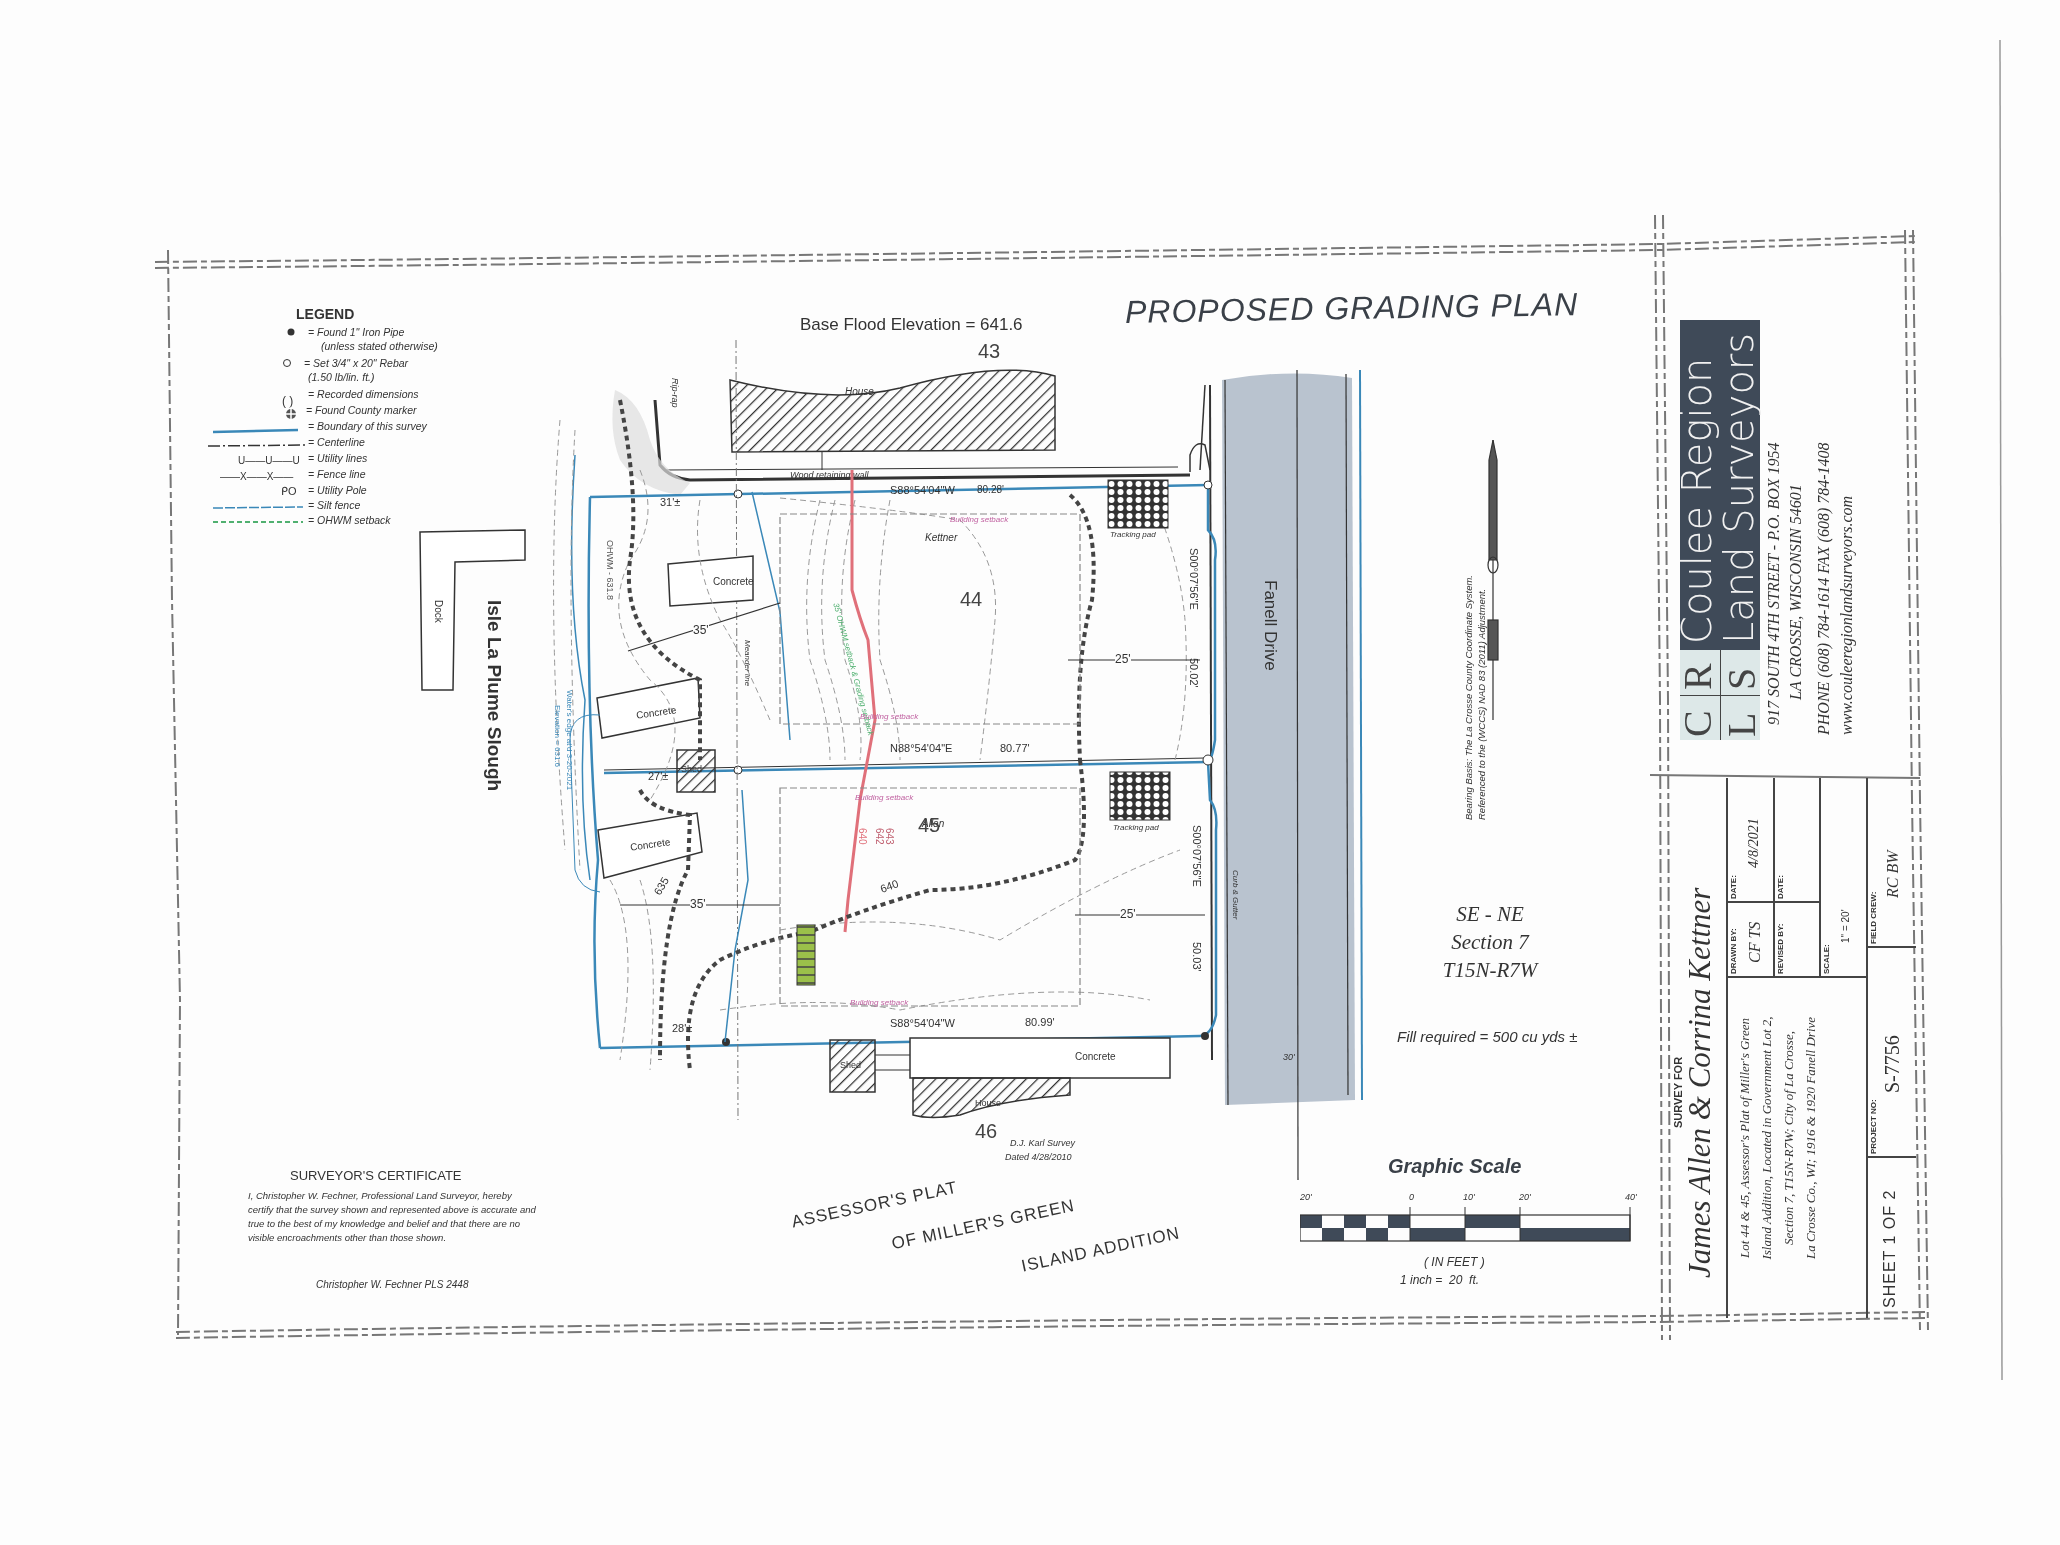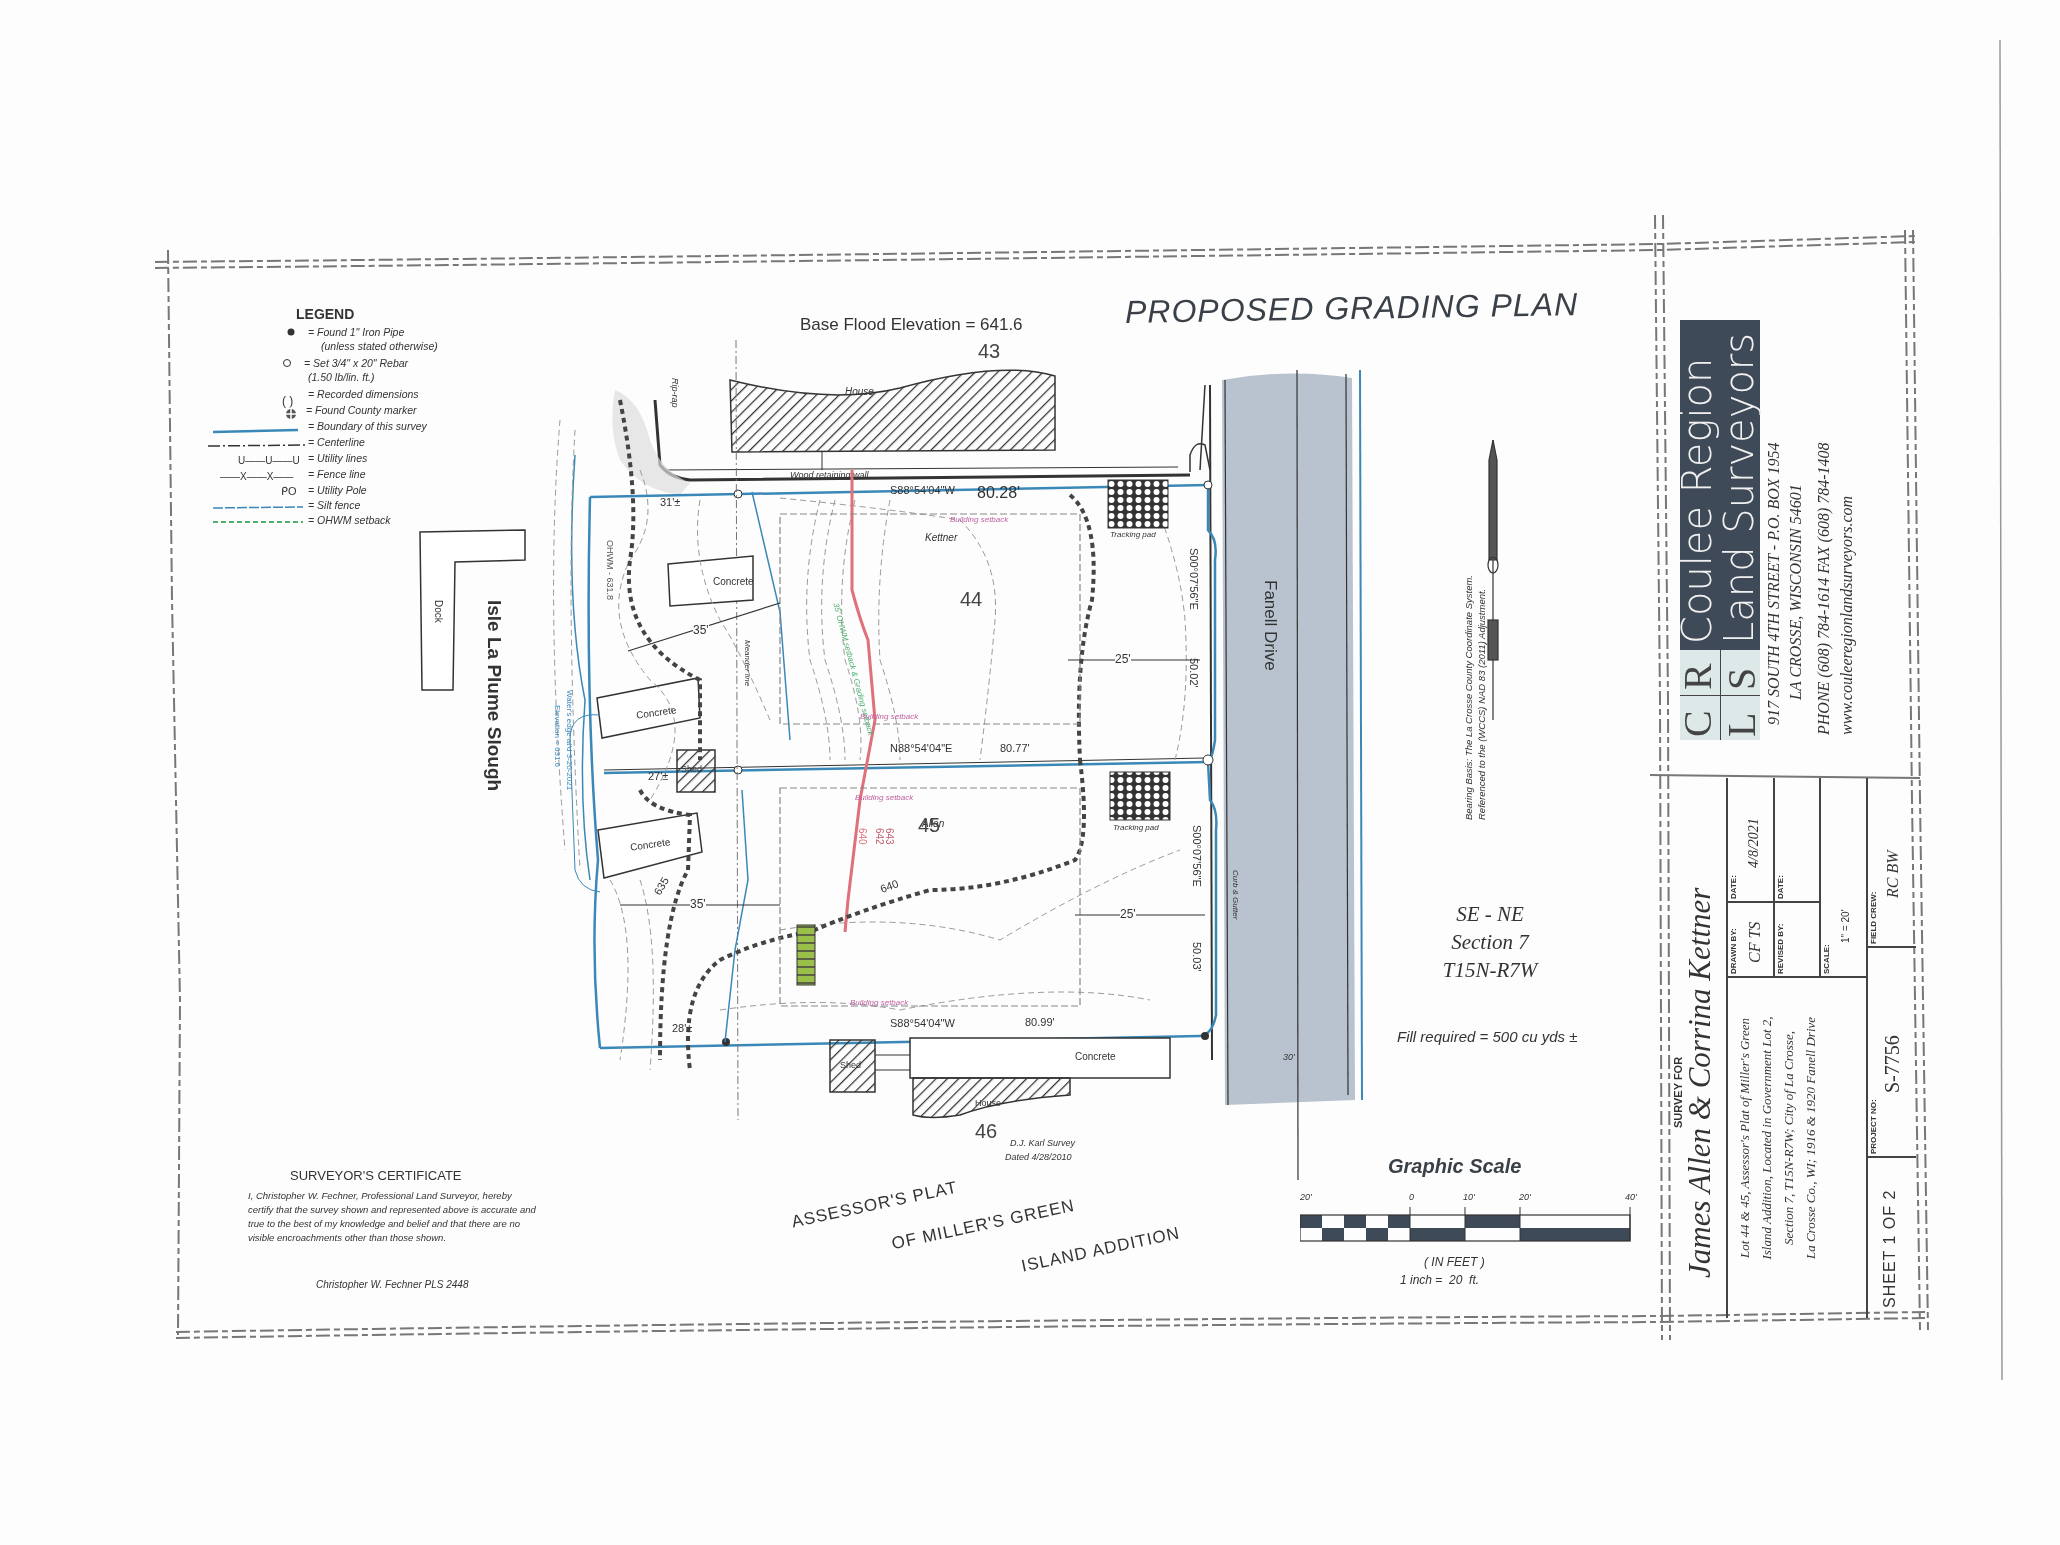--- a/index.html
+++ b/index.html
@@ -224,21 +224,21 @@
 <div class="abs vtext it" style="left:1240px;top:870px;font-size:8px;transform:rotate(90deg);">Curb &amp; Gutter</div>
 <div class="abs it" style="left:1283px;top:1052px;font-size:9px;">30'</div>
 
 <div class="abs it" style="left:917px;top:532px;font-size:10px;margin-left:8px;">Kettner</div>
 <div class="abs it" style="left:922px;top:818px;font-size:10px;">Allen</div>
 <div class="abs" style="left:960px;top:588px;font-size:20px;color:#444;">44</div>
 <div class="abs" style="left:918px;top:814px;font-size:20px;color:#444;">45</div>
 <div class="abs" style="left:975px;top:1120px;font-size:20px;color:#444;">46</div>
 
 <div class="abs" style="left:890px;top:484px;font-size:11px;">S88°54'04"W</div>
-<div class="abs" style="left:977px;top:484px;font-size:16px;">80.28'</div>
+<div class="abs" style="left:977px;top:484px;font-size:10px;">80.28'</div>
 <div class="abs" style="left:890px;top:742px;font-size:11px;">N88°54'04"E</div>
 <div class="abs" style="left:1000px;top:742px;font-size:11px;">80.77'</div>
 <div class="abs" style="left:890px;top:1017px;font-size:11px;">S88°54'04"W</div>
 <div class="abs" style="left:1025px;top:1016px;font-size:11px;">80.99'</div>
 <div class="abs vtext" style="left:1200px;top:548px;font-size:11px;transform:rotate(90deg);">S00°07'56"E</div>
 <div class="abs vtext" style="left:1200px;top:658px;font-size:11px;transform:rotate(90deg);">50.02'</div>
 <div class="abs vtext" style="left:1203px;top:825px;font-size:11px;transform:rotate(90deg);">S00°07'56"E</div>
 <div class="abs vtext" style="left:1203px;top:942px;font-size:11px;transform:rotate(90deg);">50.03'</div>
 <div class="abs" style="left:660px;top:496px;font-size:11px;">31'±</div>
 <div class="abs" style="left:648px;top:770px;font-size:11px;">27'±</div>

